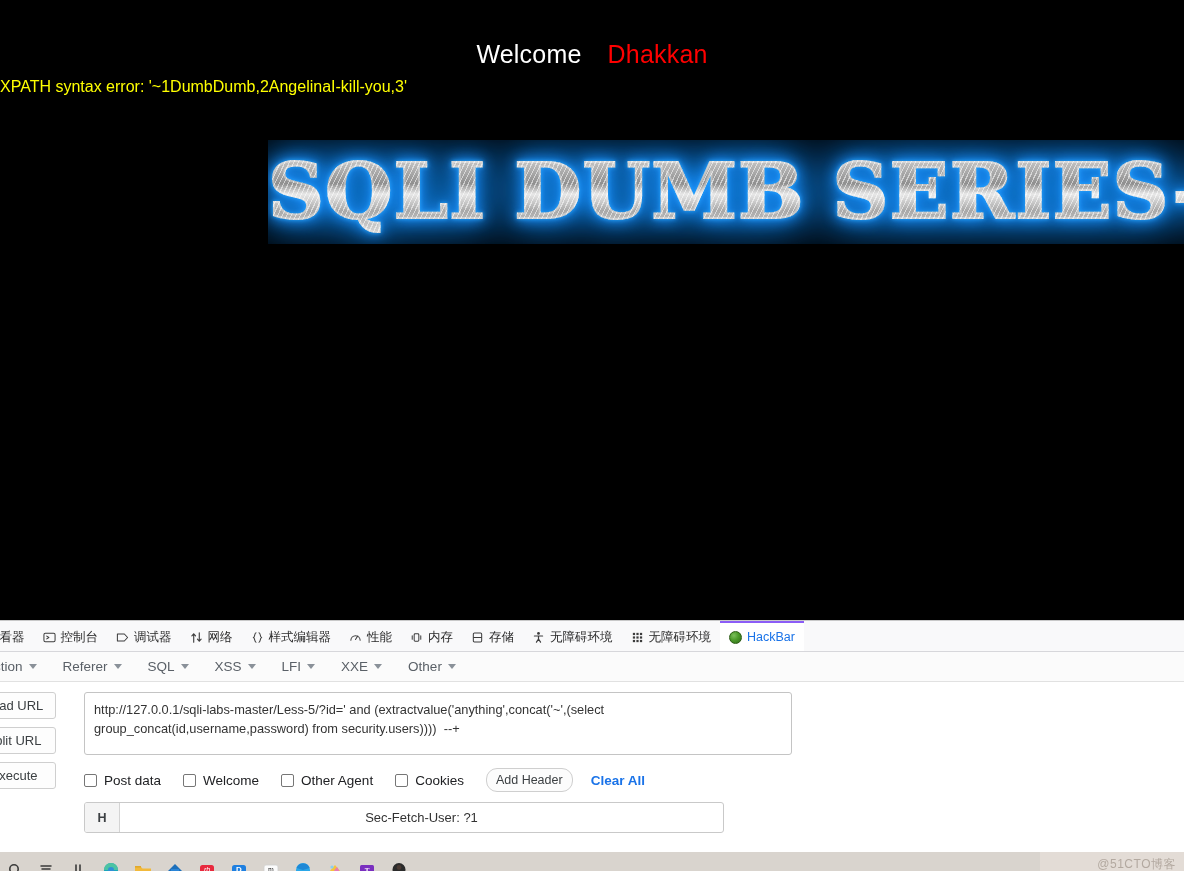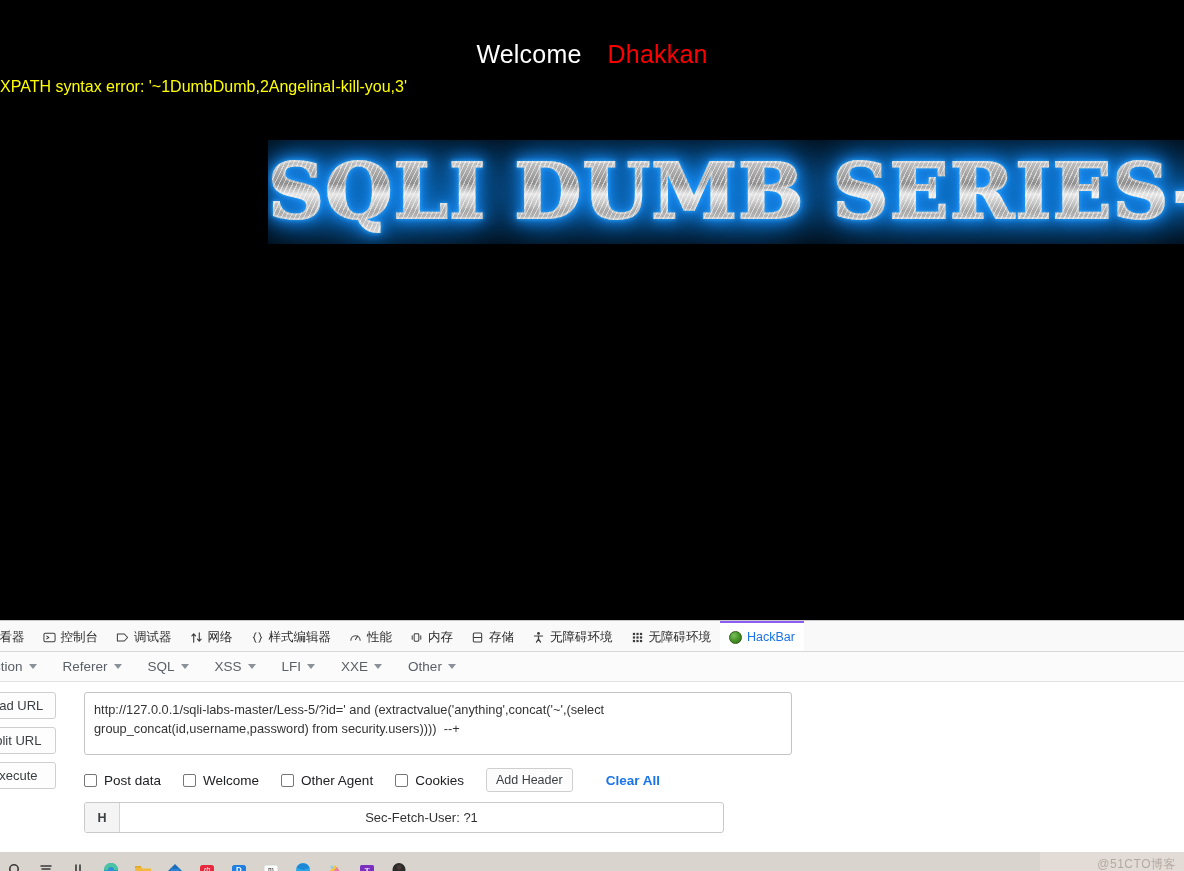--- a/index.html
+++ b/index.html
@@ -242,25 +242,25 @@
     border-radius: 2px;
     background: #fff;
     display: inline-block;
     flex: 0 0 auto;
   }
   .hb-addheader {
     height: 24px;
     padding: 0 9px;
     background: #fcfcfc;
     border: 1px solid #cfcfcf;
-    border-radius: 3px;
+    border-radius: 11px;
     font-size: 12.5px;
     color: #3c4043;
     font-family: "Liberation Sans", sans-serif;
-    margin-right: 33px;
+    margin-right: 18px;
   }
   .hb-clearall {
     font-size: 13.5px;
     color: #1a73e8;
     text-decoration: none;
     cursor: pointer;
     font-weight: bold;
   }
 
   .hb-headerrow {

